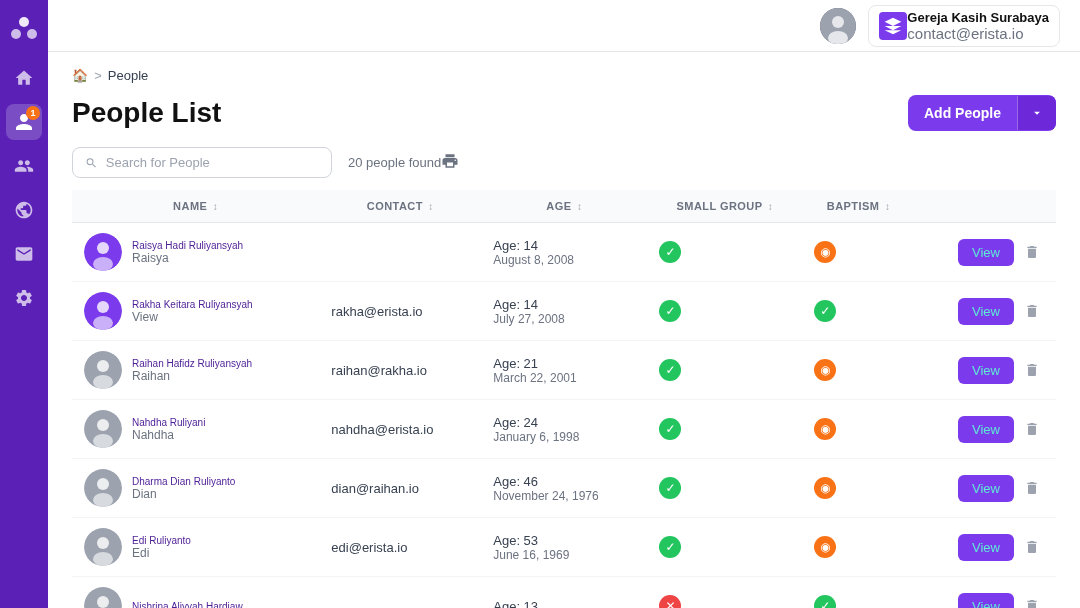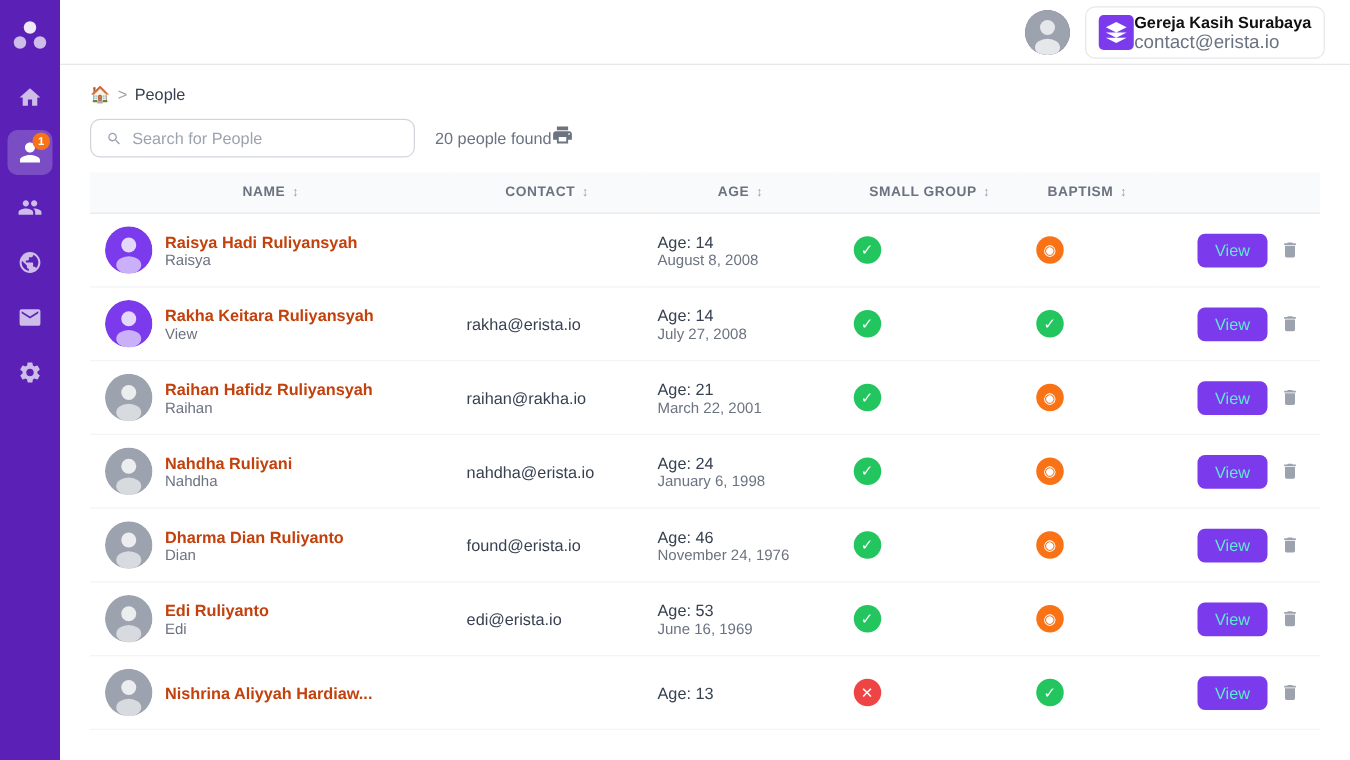--- a/index.html
+++ b/index.html
@@ -201,21 +201,21 @@
 
     .person-cell { display: flex; align-items: center; gap: 10px; }
     .person-avatar {
       width: 38px; height: 38px;
       border-radius: 50%;
       background: #e5e7eb;
       flex-shrink: 0;
       overflow: hidden;
       display: flex; align-items: center; justify-content: center;
     }
-    .person-name { font-size: 13px; font-weight: 700; color: #c2410c; }
+    .person-name { font-size: 10px; font-weight: 400; color: #4c1d95; }
     .person-nickname { font-size: 12px; color: #6b7280; }
     .contact-text { font-size: 13px; color: #374151; }
     .age-text { font-size: 13px; color: #374151; font-weight: 500; }
     .dob-text { font-size: 12px; color: #6b7280; }
 
     .status-green {
       width: 22px; height: 22px;
       border-radius: 50%;
       background: #22c55e;
       display: flex; align-items: center; justify-content: center;
@@ -334,20 +334,31 @@
   </div>
 
   <div class="content">
 
     <div class="breadcrumb">
       <span>🏠</span>
       <span class="breadcrumb-sep">&gt;</span>
       <span class="breadcrumb-current">People</span>
     </div>
 
+    <div class="page-header">
+      <h1 class="page-title">People List</h1>
+      <button class="add-people-btn">
+        <span class="add-people-btn-text">Add People</span>
+        <span class="add-people-btn-arrow">
+          <svg width="14" height="14" fill="white" viewBox="0 0 24 24">
+              <path d="M7 10l5 5 5-5z"></path>
+            </svg>
+        </span>
+      </button>
+    </div>
 
     <div class="search-row">
       <div style="display:flex;align-items:center;gap:16px;">
         <div class="search-box">
           <svg width="14" height="14" fill="#9ca3af" viewBox="0 0 24 24">
               <path d="M15.5 14h-.79l-.28-.27A6.47 6.47 0 0 0 16 9.5 6.5 6.5 0 1 0 9.5 16c1.61 0 3.09-.59 4.23-1.57l.27.28v.79l5 4.99L20.49 19l-4.99-5zm-6 0C7.01 14 5 11.99 5 9.5S7.01 5 9.5 5 14 7.01 14 9.5 11.99 14 9.5 14z"></path>
             </svg>
           <input type="text" placeholder="Search for People" style="">
         </div>
         <span class="people-count">20 people found</span>
@@ -532,21 +543,21 @@
     <circle cx="19" cy="15" r="6" fill="rgba(255,255,255,0.8)"></circle>
     <ellipse cx="19" cy="31" rx="10" ry="7" fill="rgba(255,255,255,0.6)"></ellipse>
   </svg>
                 </div>
         <div>
           <div class="person-name">Dharma Dian Ruliyanto</div>
           <div class="person-nickname">Dian</div>
         </div>
       </div>
     </td>
-    <td><span class="contact-text">found@erista.io</span></td>
+    <td><span class="contact-text">dian@raihan.io</span></td>
     <td>
       <div class="age-text">Age: 46</div>
       <div class="dob-text">November 24, 1976</div>
     </td>
     <td class="status-cell">
               <div class="status-green">✓</div>
             </td>
     <td class="status-cell">
               <div class="status-orange">◉</div>
             </td>

